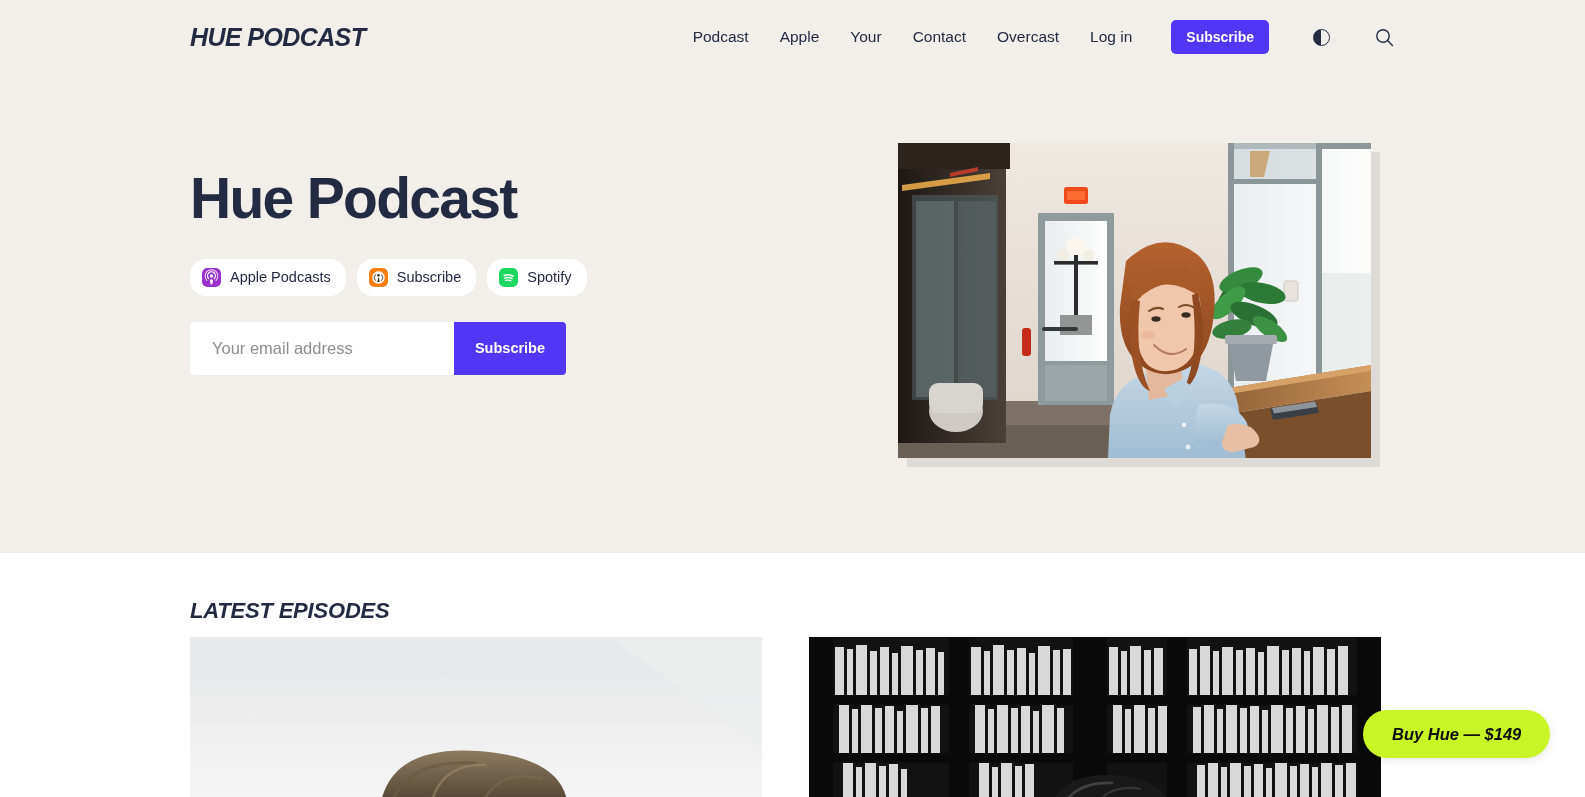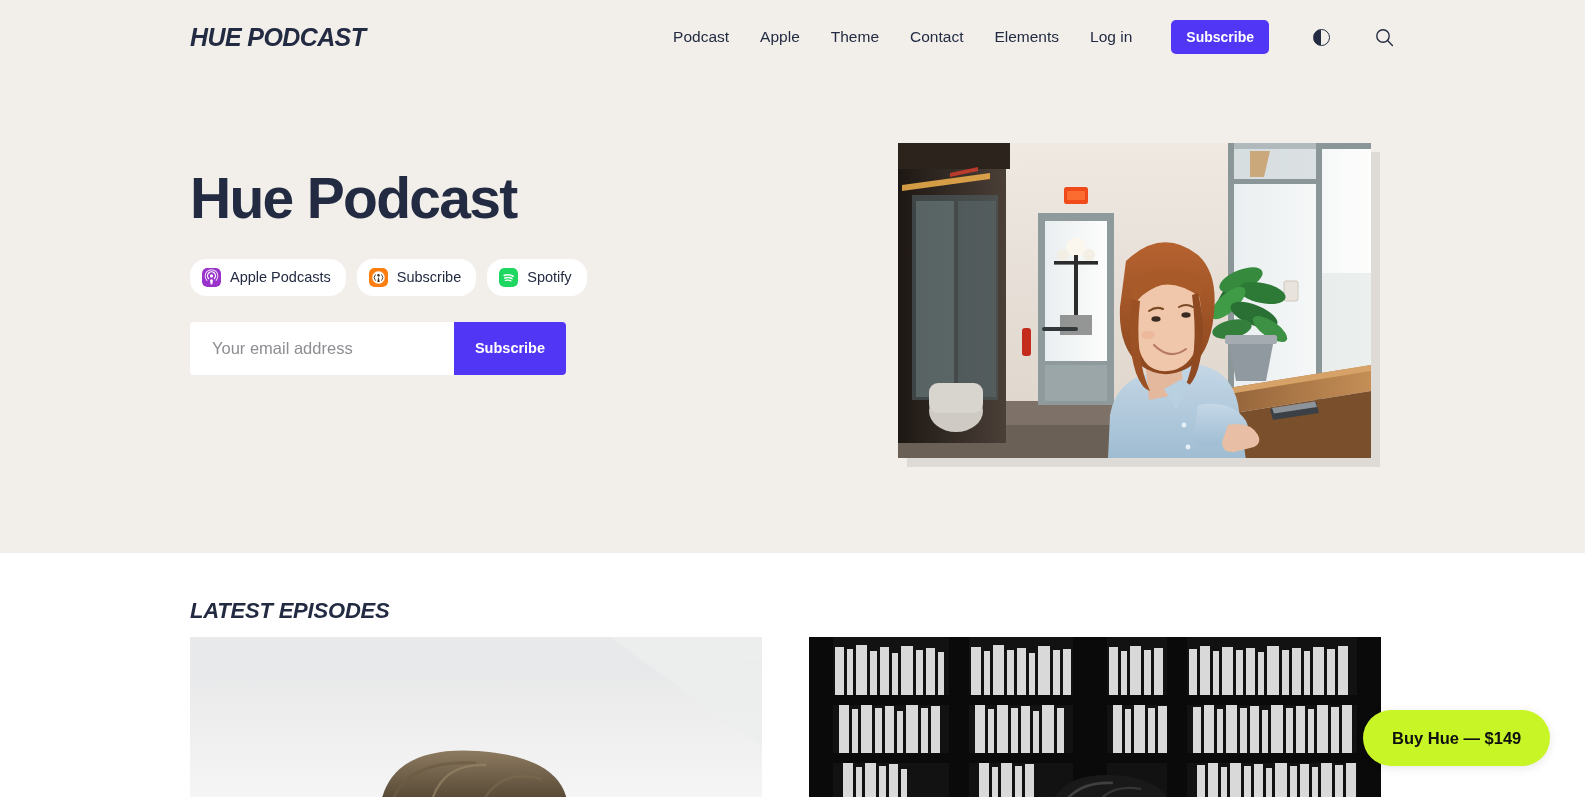--- a/index.html
+++ b/index.html
@@ -258,44 +258,45 @@
     left: 1363px;
     top: 710px;
     background: #c8f526;
     color: #101010;
     border: none;
     border-radius: 40px;
     font-family: "Liberation Sans", sans-serif;
     font-size: 16.5px;
     font-weight: bold;
     padding: 0 29px;
-    height: 56px;
+    height: 48px;
     line-height: 48px;
     cursor: pointer;
     white-space: nowrap;
     box-shadow: 0 2px 10px rgba(0,0,0,0.10);
+    font-style: italic;
   }
 </style>
 </head>
 <body>
 
 <div class="page">
 
   <div class="hero-band"></div>
 
   <header class="site-header">
     <div class="logo">HUE PODCAST</div>
 
     <div class="nav-wrap">
       <ul class="nav-links">
         <li><a href="#">Podcast</a></li>
         <li><a href="#">Apple</a></li>
-        <li><a href="#">Theme</a></li>
+        <li><a href="#">Your</a></li>
         <li><a href="#">Contact</a></li>
-        <li><a href="#">Elements</a></li>
+        <li><a href="#">Overcast</a></li>
         <li><a href="#">Log in</a></li>
       </ul>
 
       <button class="subscribe-nav">Subscribe</button>
 
       <button class="icon-btn">
         <span class="halfcircle"></span>
       </button>
 
       <button class="icon-btn search">

